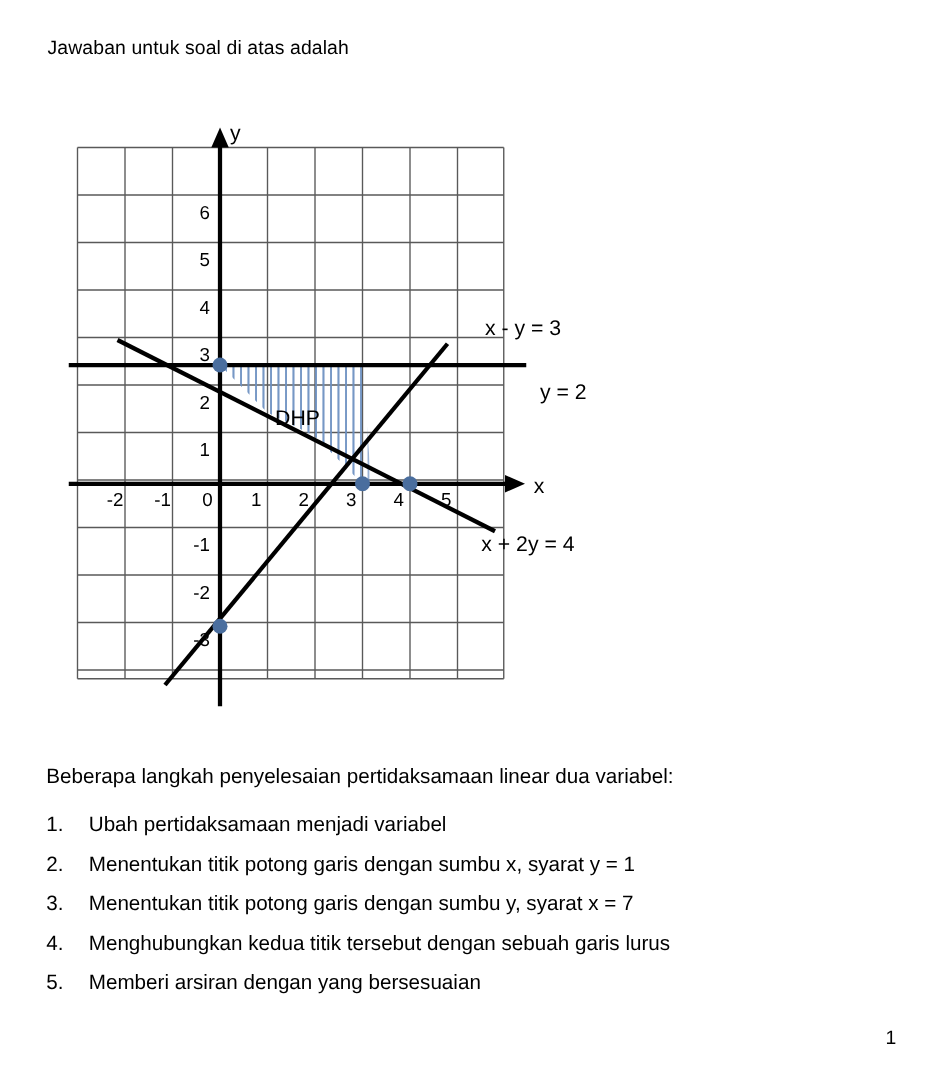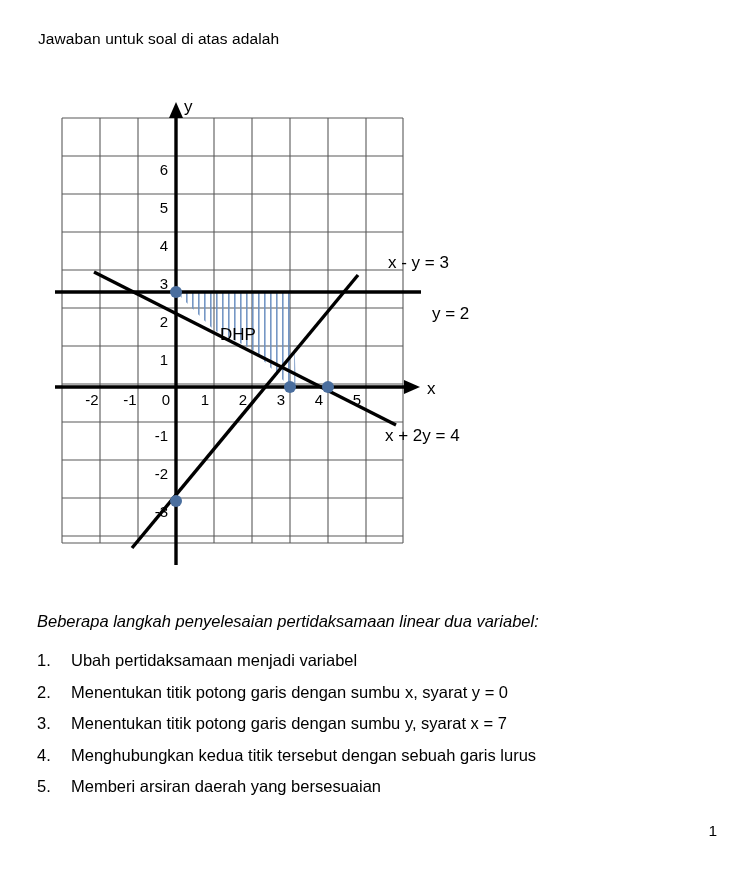--- a/index.html
+++ b/index.html
@@ -10,21 +10,21 @@
   }
   .intro{
     position:absolute;left:38px;top:30px;
     font-size:15.5px;letter-spacing:.1px;white-space:nowrap;
   }
   #figure{position:absolute;left:0;top:95px;width:520px;height:475px;}
   #figure svg{display:block;}
 
   .steps-title{
     position:absolute;left:37px;top:612px;
-    font-size:16.5px;white-space:nowrap;font-style:italic;
+    font-size:16.5px;white-space:nowrap;
   }
   .steps{
     position:absolute;left:37px;top:645px;width:700px;
     margin:0;padding:0;list-style:none;
   }
   .steps li{
     font-size:16.5px;line-height:31.5px;white-space:nowrap;
     position:relative;padding-left:34px;
   }
   .steps li .num{position:absolute;left:0;top:0;}
@@ -142,29 +142,29 @@
 
 <div class="steps-title">Beberapa langkah penyelesaian pertidaksamaan linear dua variabel:</div>
 
 <ul class="steps">
   <li>
     <span class="num">1.</span>
     <span>Ubah pertidaksamaan menjadi variabel</span>
   </li>
   <li>
     <span class="num">2.</span>
-    <span>Menentukan titik potong garis dengan sumbu x, syarat y = 0</span>
+    <span>Menentukan titik potong garis dengan sumbu x, syarat y = 1</span>
   </li>
   <li>
     <span class="num">3.</span>
     <span>Menentukan titik potong garis dengan sumbu y, syarat x = 7</span>
   </li>
   <li>
     <span class="num">4.</span>
     <span>Menghubungkan kedua titik tersebut dengan sebuah garis lurus</span>
   </li>
   <li>
     <span class="num">5.</span>
-    <span>Memberi arsiran daerah yang bersesuaian</span>
+    <span>Memberi arsiran dengan yang bersesuaian</span>
   </li>
 </ul>
 
 <div class="page-num">1</div>
 
 </body></html>

